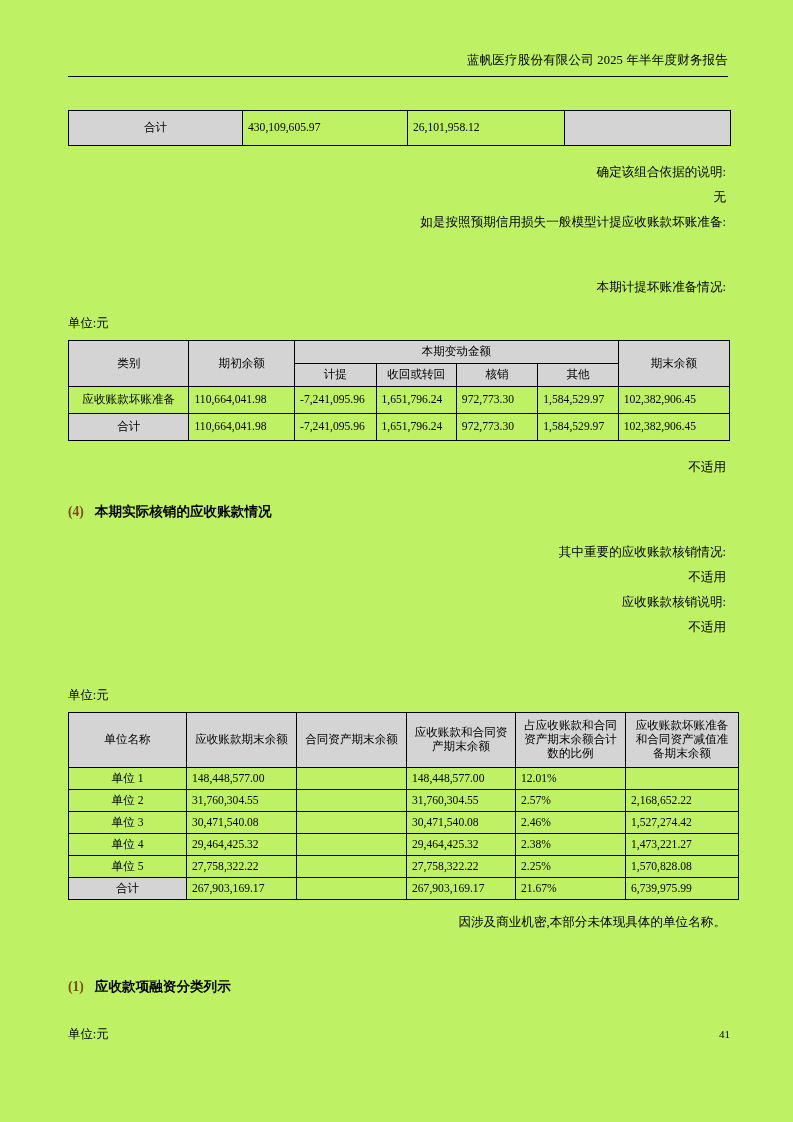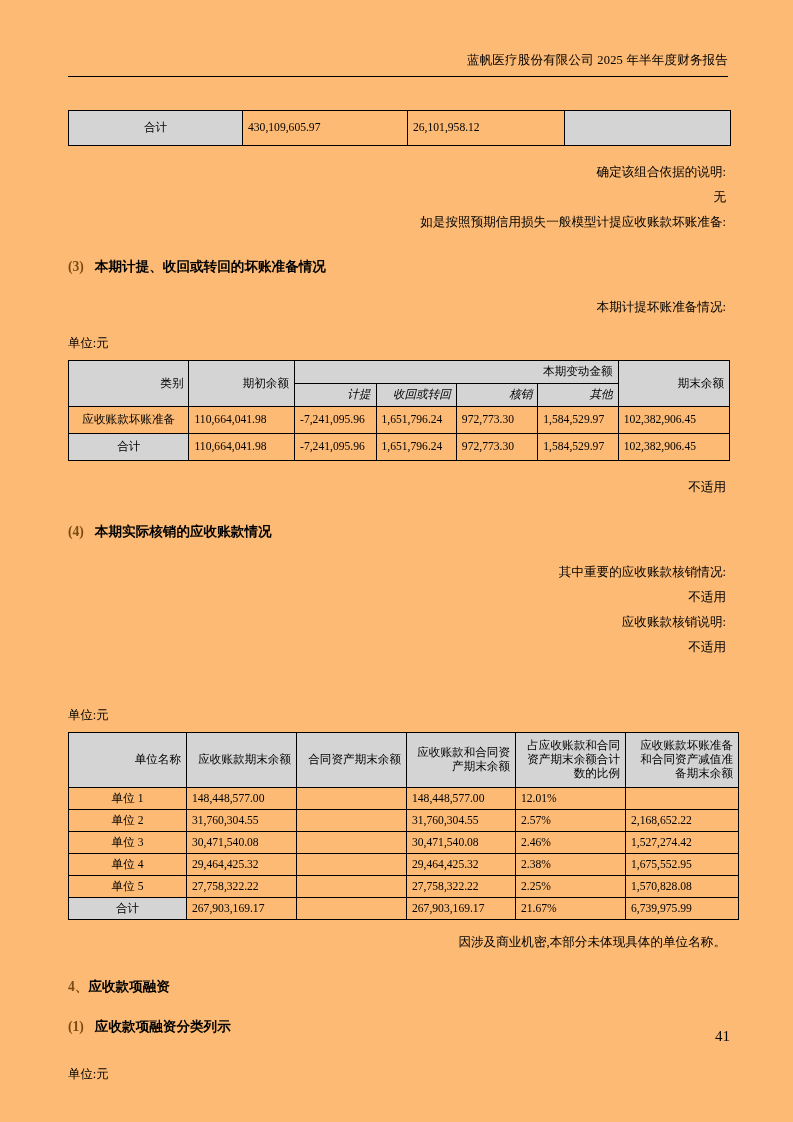--- a/index.html
+++ b/index.html
@@ -8,21 +8,21 @@
     background: #ffffff;
   }
   body {
     font-family: "Liberation Sans", "DejaVu Sans", sans-serif;
     color: #000000;
   }
   .page {
     position: relative;
     width: 793px;
     height: 1122px;
-    background: #fdba74;
+    background: #bef264;
     overflow: hidden;
     box-sizing: border-box;
   }
 
   
   .page-header {
     position: absolute;
     left: 68px;
     top: 52px;
     width: 660px;
@@ -90,55 +90,55 @@
   table.doc-table td, table.doc-table th {
     border: 1px solid #000000;
     padding: 3px 5px;
     vertical-align: middle;
     font-weight: normal;
     line-height: 14px;
     word-break: break-all;
   }
   .hcell {
     background: #d4d4d4;
-    text-align: right;
+    text-align: center;
   }
   .gcell {
     background: #d4d4d4;
   }
   .num-cell {
     font-family: "Liberation Serif", "DejaVu Serif", serif;
   }
   .left-cell { text-align: center; }
 
   .t1 { margin: 0; }
   .t1 td { height: 28px; }
 
   .t2 { margin: 0; }
   .t2 .hrow1 td { height: 16px; }
-  .t2 .hrow2 td { height: 16px; font-style: italic; }
+  .t2 .hrow2 td { height: 16px; }
   .t2 .brow td { height: 20px; }
 
   .t3 { margin: 0; }
   .t3 .hrow td { height: 48px; }
   .t3 .brow td { height: 15px; }
 
   .spacer-8 { height: 8px; }
   .spacer-12 { height: 12px; }
   .spacer-16 { height: 16px; }
   .spacer-20 { height: 20px; }
   .spacer-24 { height: 24px; }
   .spacer-28 { height: 28px; }
 
   .page-number {
     position: absolute;
     right: 63px;
     top: 1028px;
     font-family: "Liberation Serif", "DejaVu Serif", serif;
-    font-size: 15px;
+    font-size: 11px;
     color: #000;
   }
 
   .cb { font-family: "DejaVu Sans", sans-serif; font-size: 11px; }
 </style>
 </head>
 <body>
 
 <div class="page">
 
@@ -165,21 +165,20 @@
     </table>
 
     <div class="spacer-12"></div>
 
     <p class="para">确定该组合依据的说明:</p>
     <p class="para">无</p>
     <p class="para">如是按照预期信用损失一般模型计提应收账款坏账准备:</p>
 
     <div class="spacer-20"></div>
 
-    <p class="heading"><span class="num">(3)</span><span class="sp"></span><span>本期计提、收回或转回的坏账准备情况</span></p>
 
     <div class="spacer-16"></div>
 
     <p class="para">本期计提坏账准备情况:</p>
 
     <div class="spacer-12"></div>
 
     <p class="unit-line">单位:元</p>
 
     <div class="spacer-8"></div>
@@ -293,21 +292,21 @@
           <td class="num-cell">30,471,540.08</td>
           <td class="num-cell">2.46%</td>
           <td class="num-cell">1,527,274.42</td>
         </tr>
         <tr class="brow">
           <td class="left-cell">单位 4</td>
           <td class="num-cell">29,464,425.32</td>
           <td class="num-cell"></td>
           <td class="num-cell">29,464,425.32</td>
           <td class="num-cell">2.38%</td>
-          <td class="num-cell">1,675,552.95</td>
+          <td class="num-cell">1,473,221.27</td>
         </tr>
         <tr class="brow">
           <td class="left-cell">单位 5</td>
           <td class="num-cell">27,758,322.22</td>
           <td class="num-cell"></td>
           <td class="num-cell">27,758,322.22</td>
           <td class="num-cell">2.25%</td>
           <td class="num-cell">1,570,828.08</td>
         </tr>
         <tr class="brow">
@@ -320,21 +319,20 @@
         </tr>
       </tbody>
     </table>
 
     <div class="spacer-8"></div>
 
     <p class="para">因涉及商业机密,本部分未体现具体的单位名称。</p>
 
     <div class="spacer-20"></div>
 
-    <p class="heading"><span class="num">4、</span><span>应收款项融资</span></p>
 
     <div class="spacer-20"></div>
 
     <p class="heading"><span class="num">(1)</span><span class="sp"></span><span>应收款项融资分类列示</span></p>
 
     <div class="spacer-28"></div>
 
     <p class="unit-line">单位:元</p>
 
   </div>

